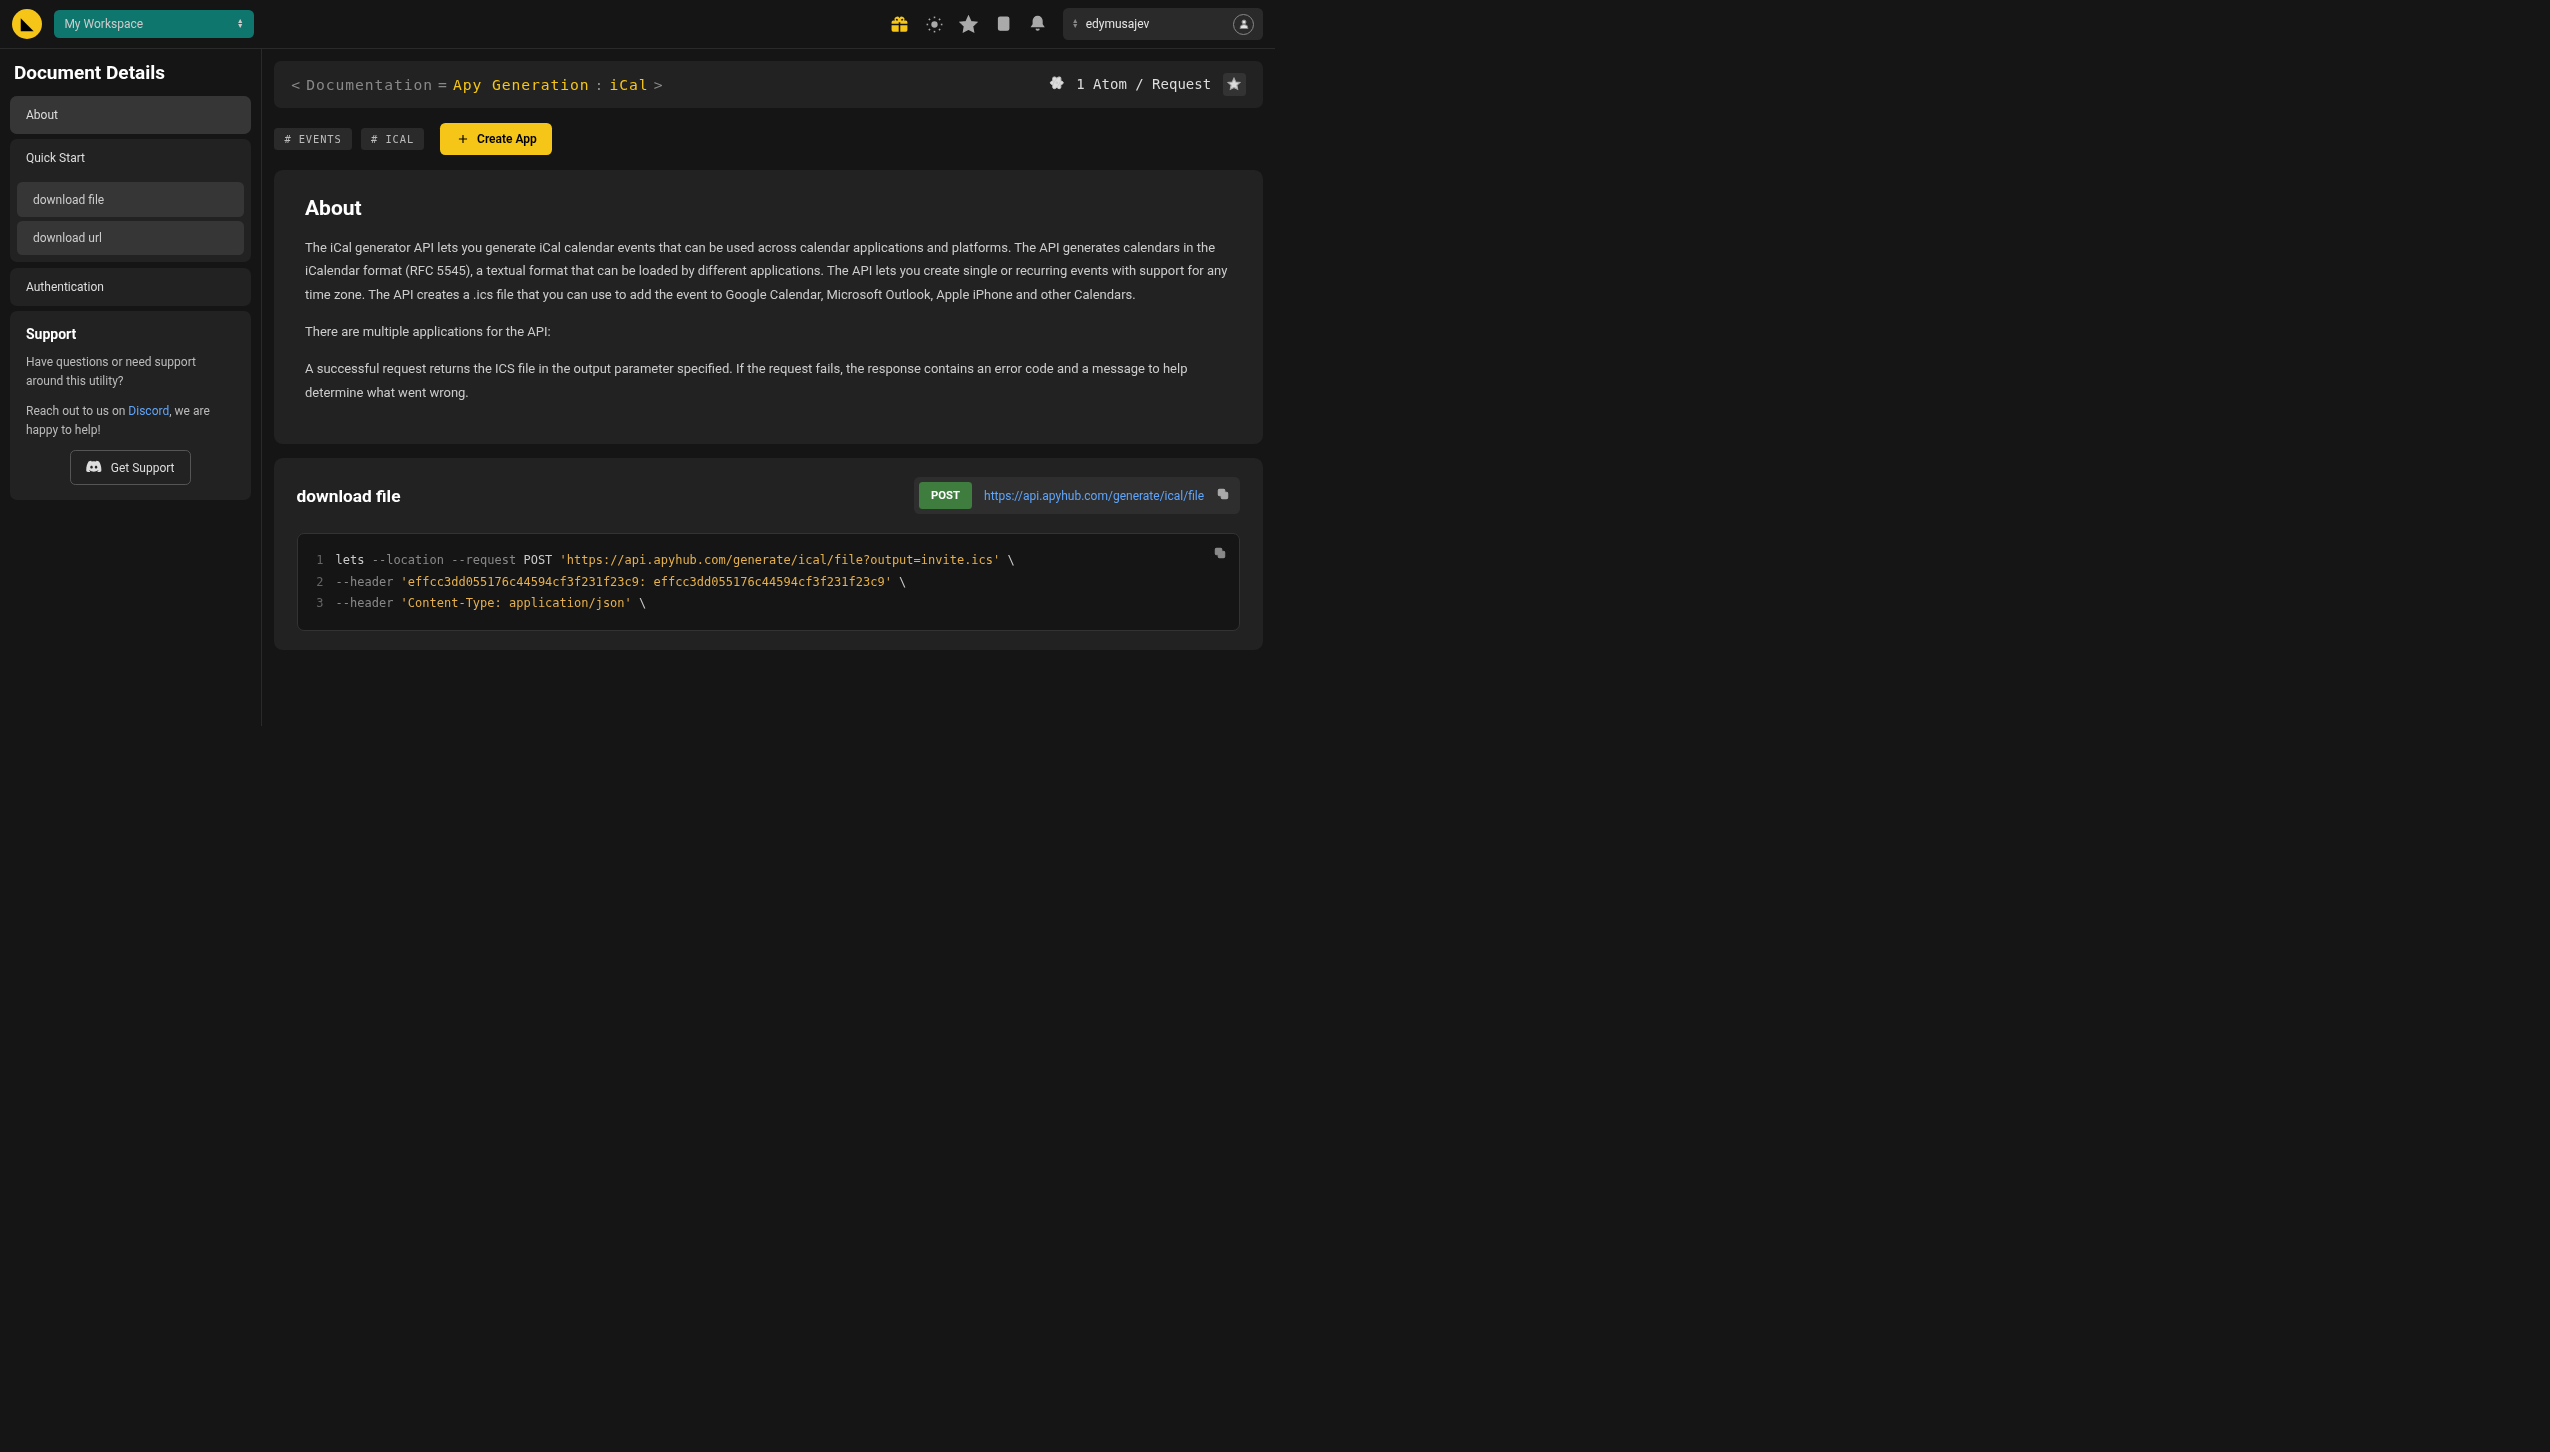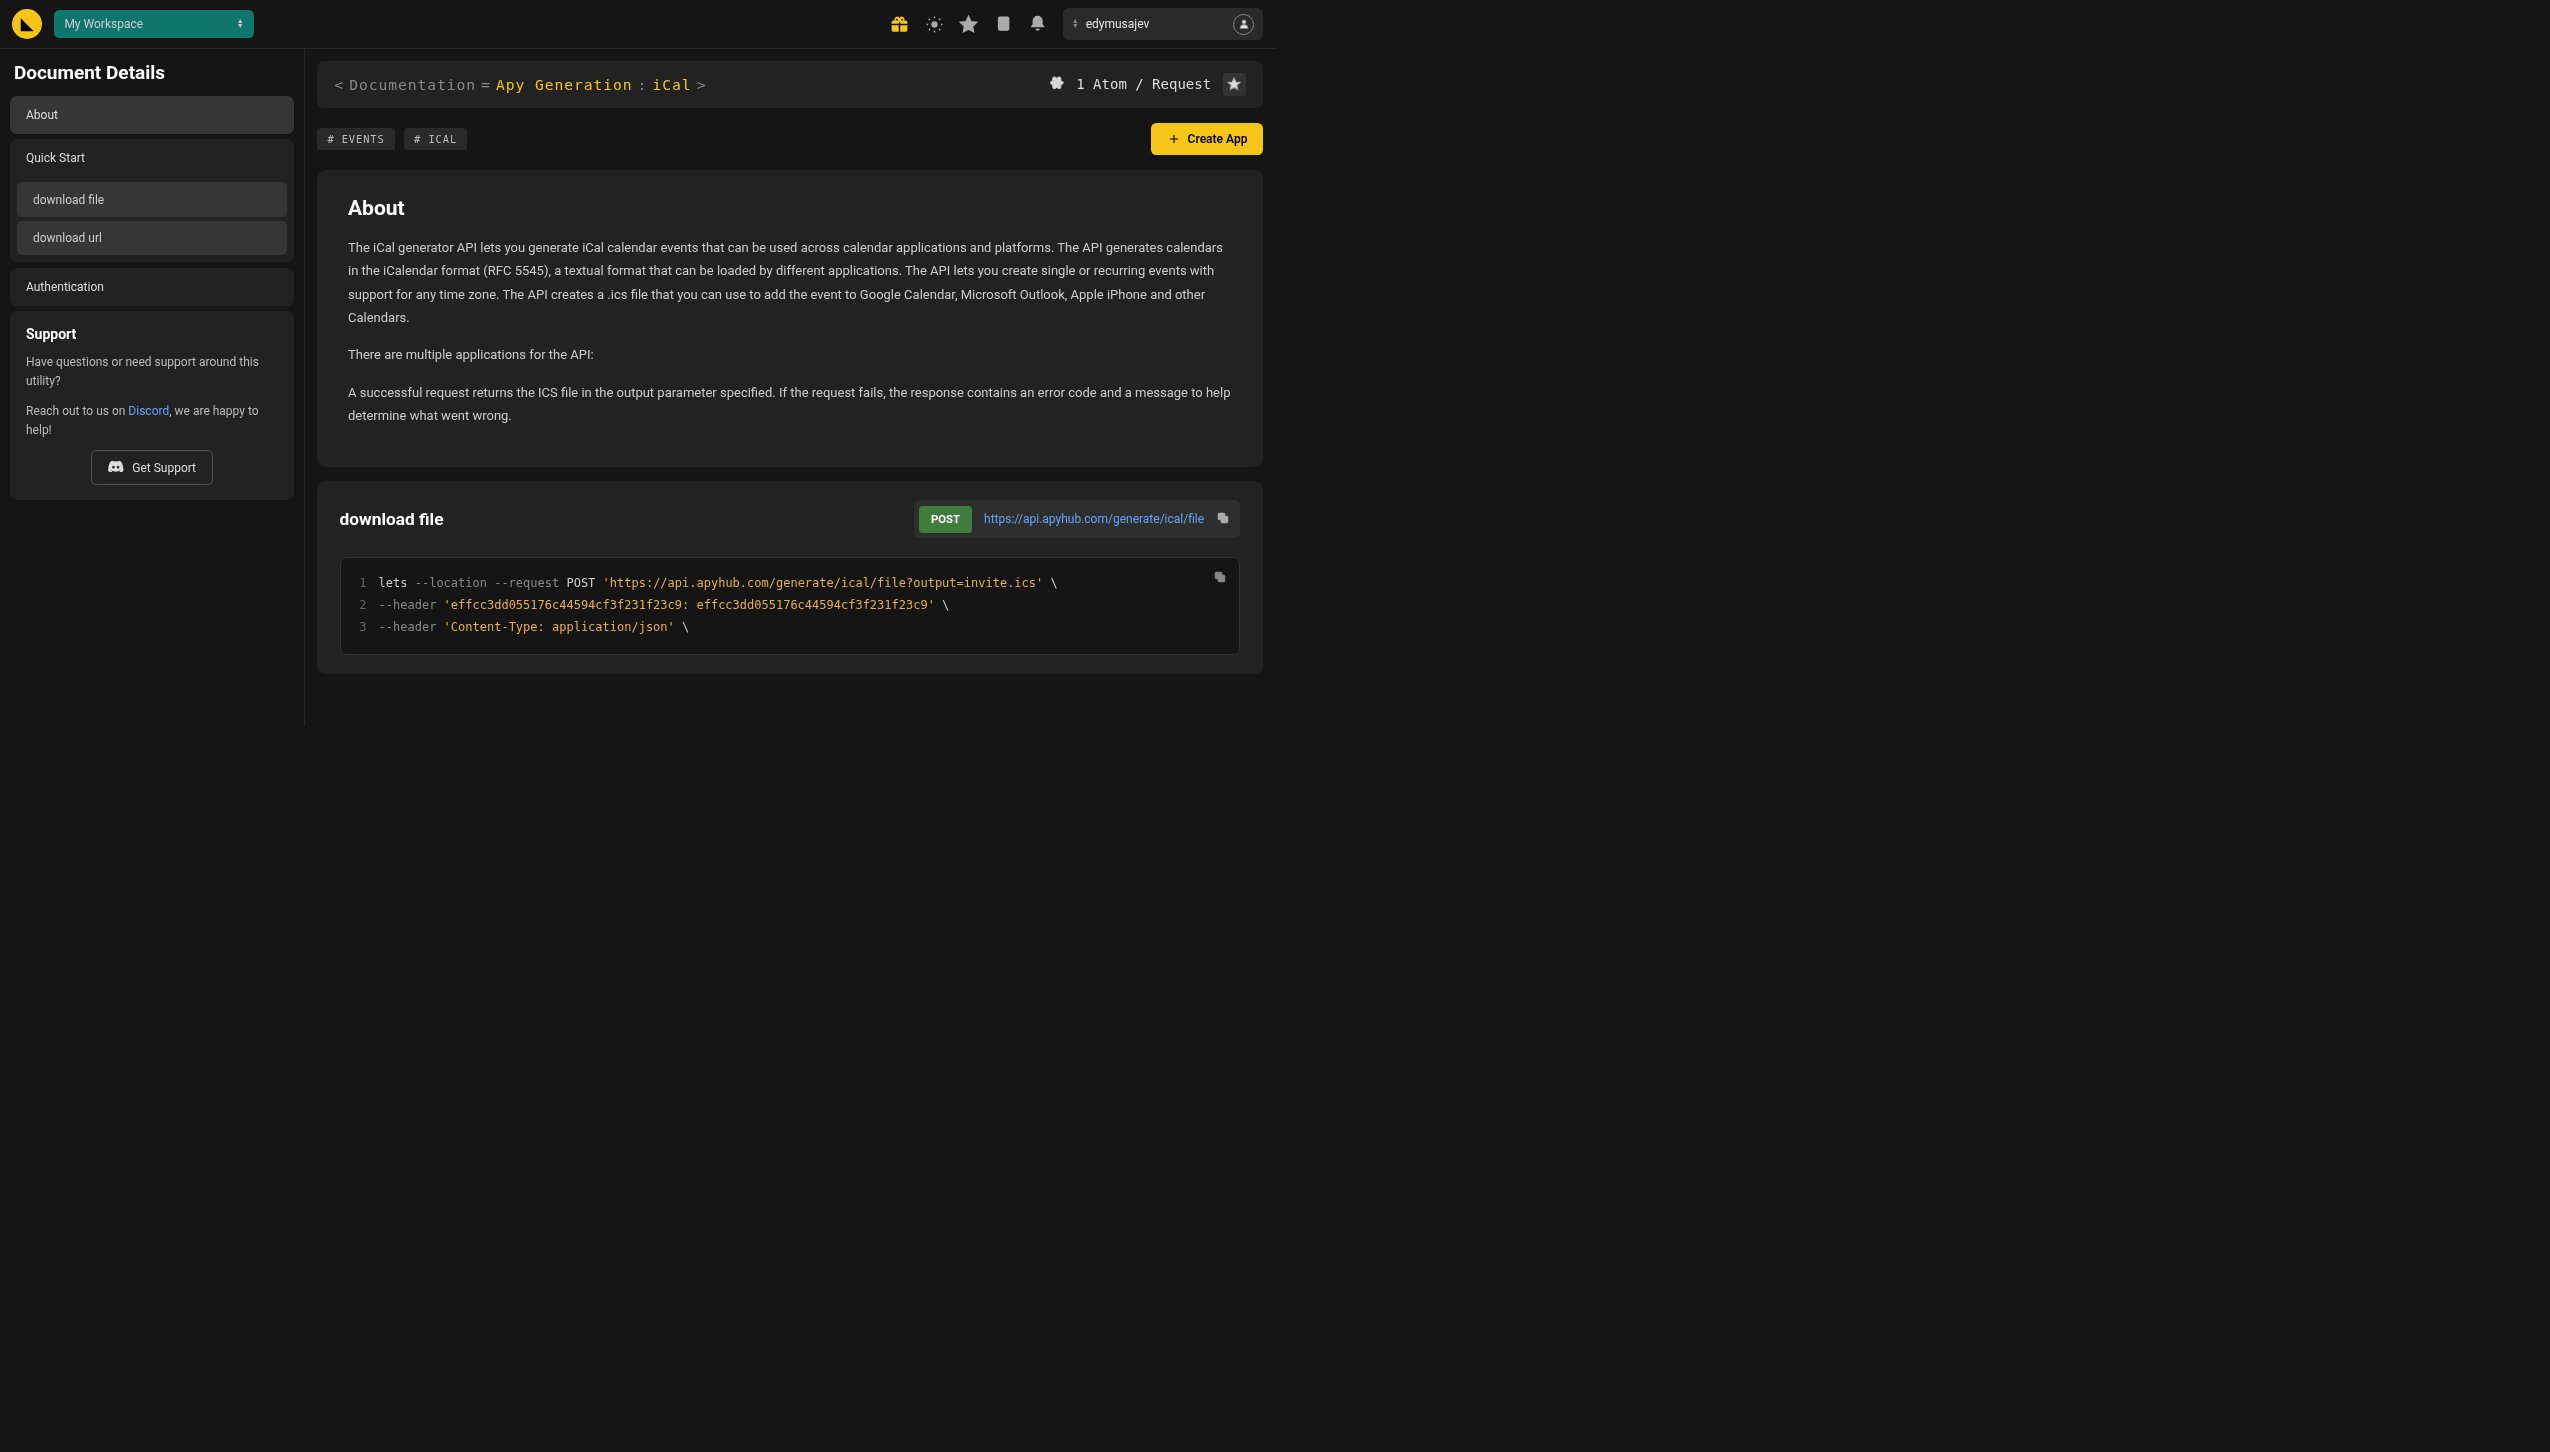--- a/index.html
+++ b/index.html
@@ -16,21 +16,21 @@
 .header-icons { display: flex; align-items: center; gap: 15.6px; margin-left: auto; }
 .header-icon { width: 19px; height: 19px; color: #aaa; cursor: pointer; display:flex; align-items:center; justify-content:center; }
 .gift-icon { color: #f5c518; }
 .user-chip { background: #2a2a2a; border-radius: 5.2px; padding: 5.2px 8.7px; display: flex; align-items: center; gap: 8.7px; min-width: 200px; justify-content: space-between; cursor: pointer; }
 .user-left { display:flex; align-items:center; gap:7px; }
 .avatar { width: 21px; height: 21px; border: 1.7px solid #888; border-radius: 50%; display:flex; align-items:center; justify-content:center; }
 .chev-sm { color:#888; font-size:7px; display:flex; flex-direction:column; line-height:5.2px; }
 
 
 .layout { display: flex; height: calc(100% - 49px); }
-.sidebar { width: 305px; padding: 12px 10.4px; border-right: 0.9px solid #2a2a2a; overflow-y: auto; }
+.sidebar { width: 262px; padding: 12px 10.4px; border-right: 0.9px solid #2a2a2a; overflow-y: auto; }
 .sidebar h1 { font-size: 19px; font-weight: 700; color: #fff; margin-bottom: 12px; padding: 0 3.5px; }
 .nav-group { background: #222; border-radius: 7px; margin-bottom: 5.2px; }
 .nav-item { padding: 12px 15.6px; border-radius: 7px; cursor: pointer; color: #ddd; }
 .nav-item.active { background: #363636; }
 .nav-sub { padding: 5.2px 7px 7px 7px; display: flex; flex-direction: column; gap: 3.5px; }
 .nav-subitem { padding: 10.4px 15.6px; border-radius: 5.2px; background: #363636; color: #ccc; cursor: pointer; font-size: 12px; }
 
 .support-card { background: #222; border-radius: 7px; padding: 15.6px; margin-top: 5.2px; }
 .support-card h2 { font-size: 14px; margin-bottom: 10.4px; color: #fff; }
 .support-card p { color: #bbb; line-height: 1.6; margin-bottom: 10.4px; font-size: 12px; }
@@ -39,21 +39,21 @@
 
 
 .main { flex: 1; padding: 12px 12px 0 12px; overflow-y: auto; }
 .breadcrumb-bar { background: #222; border-radius: 7px; padding: 12px 17.3px; display: flex; align-items: center; justify-content: space-between; margin-bottom: 15.6px; }
 .breadcrumb { font-family: ui-monospace, Menlo, monospace; font-size: 14.7px; letter-spacing: 0.9px; display:flex; gap:5.2px; }
 .bc-gray { color: #888; }
 .bc-yellow { color: #f5c518; }
 .bc-right { display: flex; align-items: center; gap: 12px; color: #ddd; font-family: ui-monospace, Menlo, monospace; font-size: 14px; }
 .star-box { background: #333; border-radius: 3.5px; width: 22.6px; height: 22.6px; display:flex; align-items:center; justify-content:center; cursor:pointer; }
 
-.tags-row { display: flex; align-items: center; justify-content: space-between; margin-bottom: 15.6px; gap: 16px; }
+.tags-row { display: flex; align-items: center; margin-bottom: 15.6px; gap: 16px; }
 .tags { display: flex; gap: 8.7px; }
 .tag { background: #2a2a2a; border-radius: 3.5px; padding: 5.2px 10.4px; font-family: ui-monospace, Menlo, monospace; font-size: 10.4px; color: #bbb; letter-spacing: 0.9px; }
 .create-btn { background: #f5c518; color: #000; border-radius: 5.2px; padding: 8.7px 15.6px; font-weight: 600; display: flex; align-items: center; gap: 7px; cursor: pointer; }
 
 .content-card { background: #222; border-radius: 8.7px; padding: 26px 31px; margin-bottom: 14px; }
 .content-card h2 { font-size: 21px; font-weight: 700; color: #fff; margin-bottom: 15.6px; }
 .content-card p { color: #ccc; line-height: 1.8; margin-bottom: 14px; font-size: 13px; }
 .content-card ul { margin: 0 0 14px 17.3px; }
 .content-card li { color: #ccc; line-height: 1.8; margin-bottom: 12px; font-size: 13px; }
 

